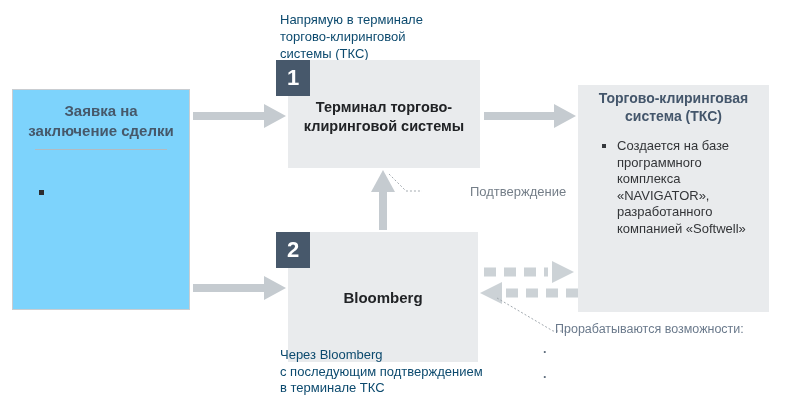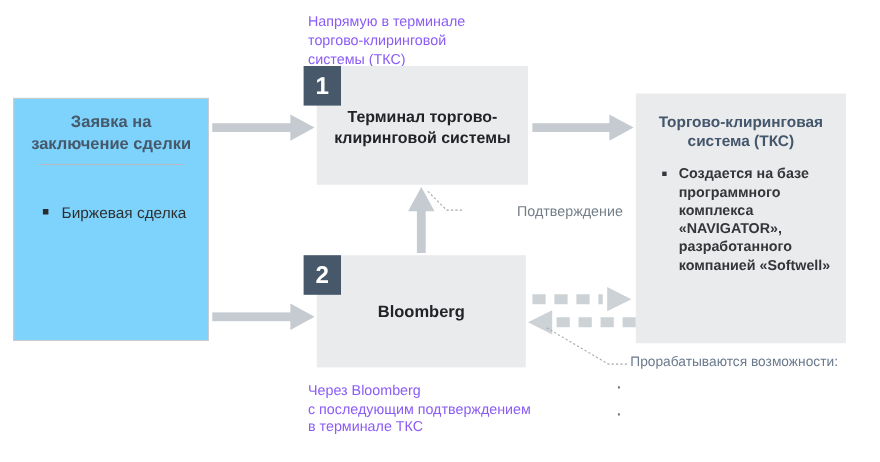--- a/index.html
+++ b/index.html
@@ -67,60 +67,59 @@
   
   .node1 {
     left: 288px; top: 60px; width: 192px; height: 108px;
     background: #e9ebed;
     text-align: center;
     padding-top: 38px;
   }
   .n1-title { font-weight: bold; font-size: 14.5px; line-height: 19px; color: #212326; }
   .n1-sub { font-size: 14px; line-height: 19px; color: #2e2f31; }
   .node2 {
-    left: 288px; top: 232px; width: 190px; height: 102px;
+    left: 288px; top: 232px; width: 190px; height: 130px;
     background: #e9ebed;
     display: flex; align-items: center; justify-content: center;
   }
   .n2-title { font-weight: bold; font-size: 15px; color: #212326; }
 
   
   .right-box {
     left: 578px; top: 85px; width: 191px; height: 227px;
     background: #e9ebed;
-    padding-top: 16px;
+    padding-top: 4px;
   }
   .rb-title {
     text-align: center;
     font-weight: bold;
     font-size: 14px;
     line-height: 18px;
     color: #44566b;
   }
   .rb-item {
     display: flex;
     margin: 13px 8px 0 24px;
     font-size: 13px;
     line-height: 16.5px;
     color: #333538;
-    font-weight: bold;
   }
   .rb-sq {
     flex: 0 0 auto;
     width: 4px; height: 4px;
     background: #35383c;
     margin: 6px 11px 0 0;
   }
 
   
-  .note { position: absolute; z-index: 2; color: #8b5cf6; }
+  .note { position: absolute; z-index: 2; color: #0c4a6e; }
   .top-note { left: 280px; top: 11px; font-size: 13px; line-height: 17px; }
   .confirm-label { left: 427px; top: 184px; font-size: 13px; color: #747e88; margin-left: 43px; }
   .bottom-note { left: 280px; top: 347px; font-size: 13px; line-height: 16.5px; }
-  .possibilities { position: absolute; z-index: 2; left: 550px; top: 322px; width: 246px; }
+  .possibilities { position: absolute; z-index: 2; left: 532px; top: 322px; width: 246px; }
   .poss-title { font-size: 12.5px; color: #6b7a8c; padding-left: 23px; }
   .poss-item {
     display: flex;
     margin-top: 9px;
     font-size: 12.5px;
     line-height: 15.5px;
     color: #5e6d7d;
   }
   .poss-dot {
     flex: 0 0 auto;
@@ -176,21 +175,20 @@
   <div class="note top-note ml">Напрямую в терминале
 торгово-клиринговой
 системы (ТКС)</div>
 
   <div class="box left-box">
     <div class="left-title ml">Заявка на
 заключение сделки</div>
     <div class="divider"></div>
     <div class="lb-item lb-item-1">
       <span class="sq"></span>
-      <span class="ml">Биржевая сделка</span>
     </div>
   </div>
 
   <div class="badge badge1">1</div>
   <div class="box node1">
     <div class="n1-title ml">Терминал торгово-
 клиринговой системы</div>
   </div>
 
   <div class="note confirm-label">Подтверждение</div>

